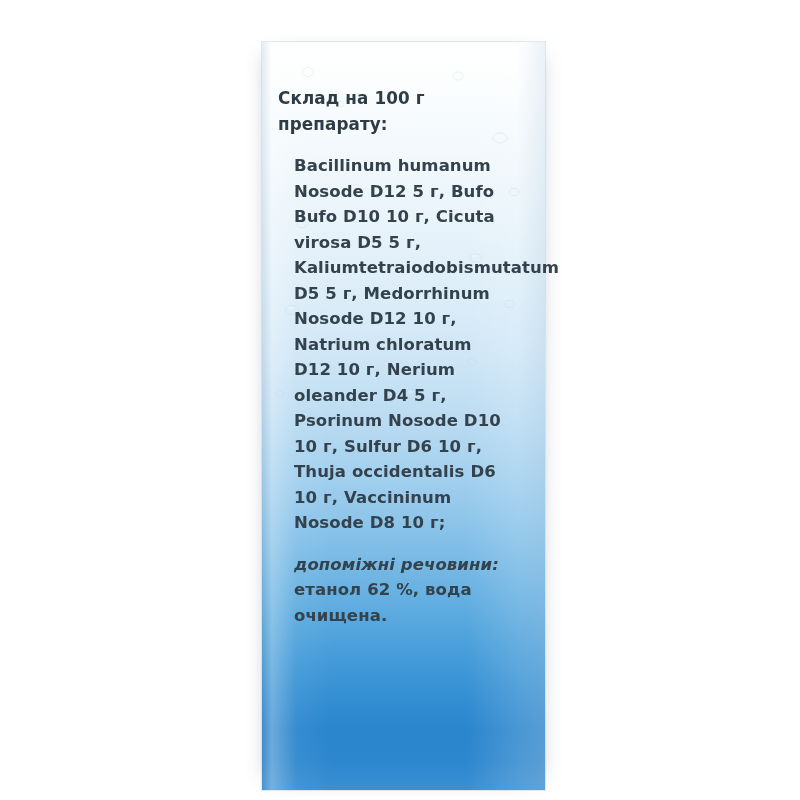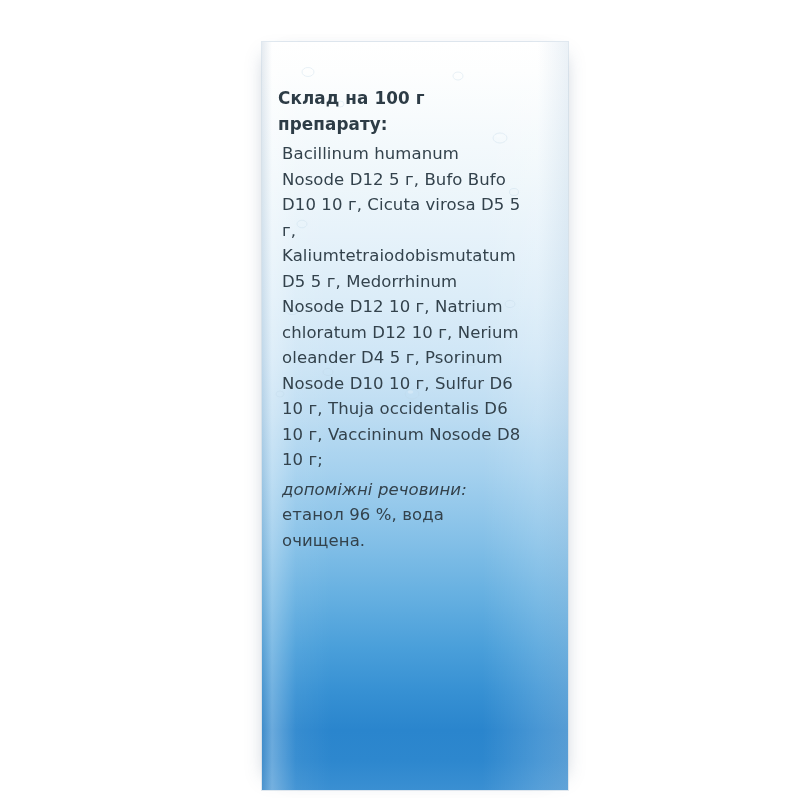--- a/index.html
+++ b/index.html
@@ -18,21 +18,21 @@
     width: 800px;
     height: 800px;
     background: #ffffff;
   }
 
   
   #carton {
     position: absolute;
     left: 262px;
     top: 42px;
-    width: 306px;
+    width: 283px;
     height: 748px;
     
     background:
       linear-gradient(to bottom,
         #ffffff 0%,
         #fdfefe 4%,
         #f7fbfd 10%,
         #eff7fb 18%,
         #e6f2fa 26%,
         #dcedf8 34%,
@@ -91,22 +91,23 @@
     line-height: 25.5px;
     letter-spacing: 0.1px;
   }
   .heading {
     font-weight: bold;
     font-size: 16.8px;
     color: #2d3c46;
     margin-bottom: 2px;
   }
   .para {
-    margin: 4px;
+    margin: 16px;
     white-space: pre-line;
+    font-weight: bold;
   }
   .italic-lead {
     font-style: italic;
   }
   .block-gap {
     margin-top: 0px;
   }
 </style>
 </head>
 <body>
@@ -141,19 +142,19 @@
         <ellipse cx="212.5" cy="214" rx="2.4" ry="1.6"></ellipse>
       </g>
     </svg>
 
     <div id="text-panel">
 
       <div class="heading">Склад на 100 г препарату:</div>
 
       <p class="para">Bacillinum humanum Nosode D12 5 г, Bufo Bufo D10 10 г, Cicuta virosa D5 5 г, Kaliumtetraiodobismutatum D5 5 г, Medorrhinum Nosode D12 10 г, Natrium chloratum D12 10 г, Nerium oleander D4 5 г, Psorinum Nosode D10 10 г, Sulfur D6 10 г, Thuja occidentalis D6 10 г, Vaccininum Nosode D8 10 г;</p>
 
-      <p class="para block-gap"><span class="italic-lead">допоміжні речовини:</span><span> етанол 96 %, вода очищена.</span></p>
+      <p class="para block-gap"><span class="italic-lead">допоміжні речовини:</span><span> етанол 62 %, вода очищена.</span></p>
 
 
 
     </div>
   </div>
 </div>
 
 </body></html>

